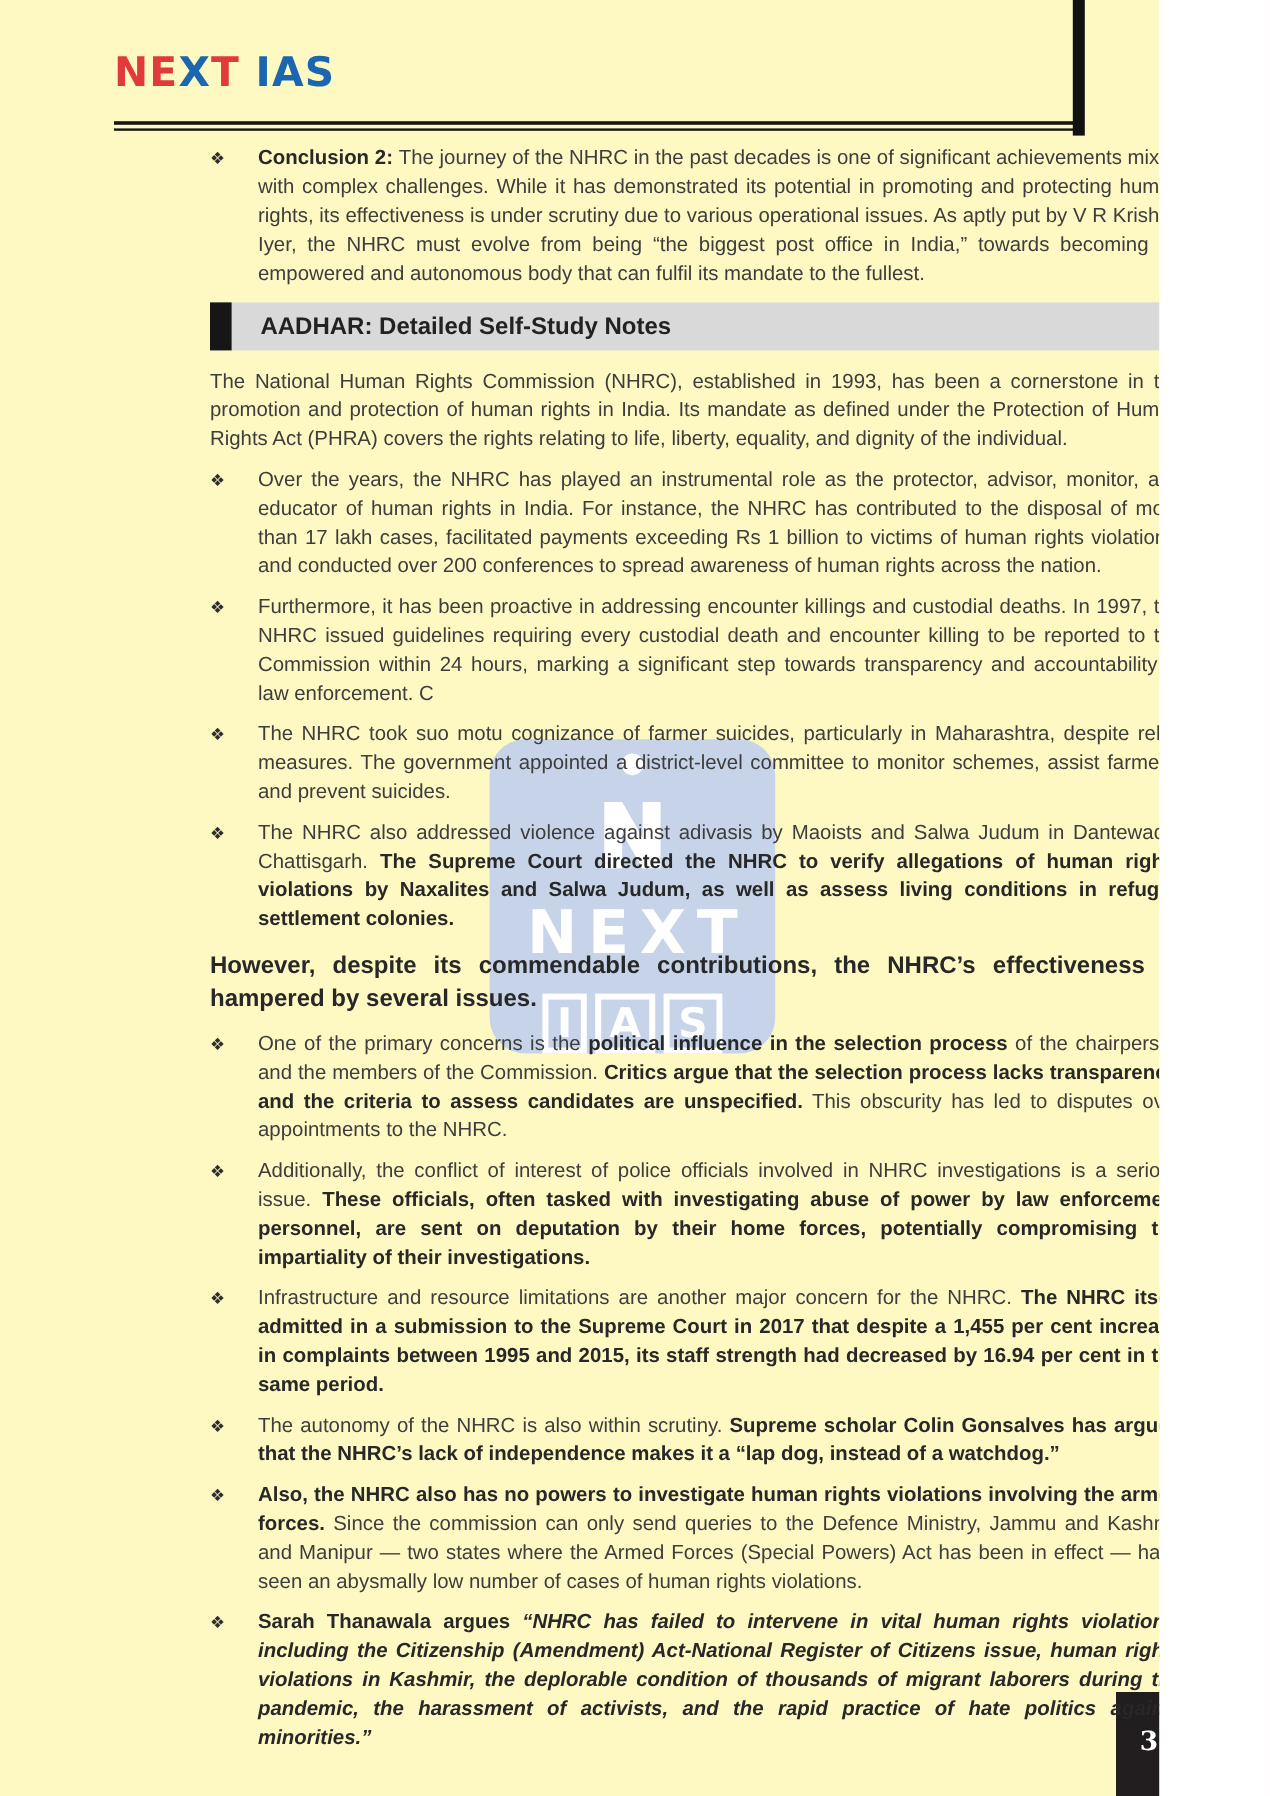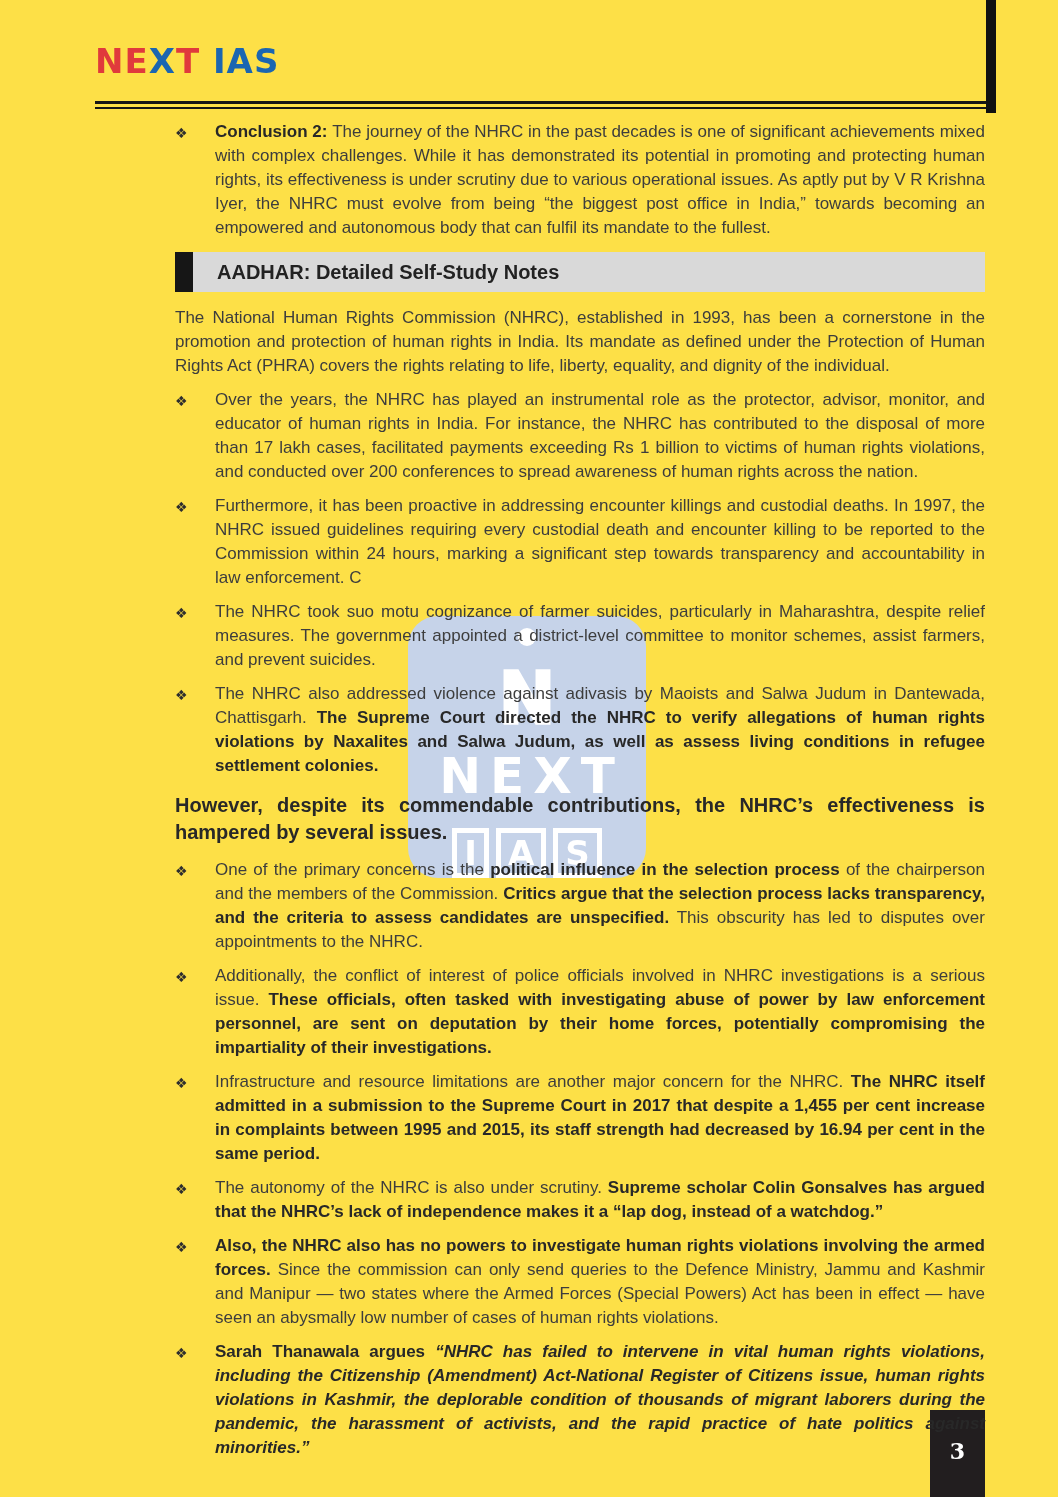--- a/index.html
+++ b/index.html
@@ -1,19 +1,19 @@
 <!DOCTYPE html>
 <html><head>
 <meta charset="utf-8">
 <style>
   html,body{margin:0;padding:0;background:#ffffff;}
   .page{
     position:relative;
-    width:1058px;height:1497px;
-    background:#fde047;
+    width:966px;height:1497px;
+    background:#fef9c3;
     overflow:hidden;
     font-family:"Liberation Sans","DejaVu Sans",sans-serif;
     color:#3d3d3d;
   }
   
   .logo{
     position:absolute;left:95px;top:44px;
     font-family:"DejaVu Sans",sans-serif;
     font-weight:bold;font-size:34px;letter-spacing:1px;
     line-height:1;
@@ -162,21 +162,21 @@
     <div class="bullet">
       <span class="marker">❖</span>
       <div class="btext"><span class="seg-regular">Additionally, the conflict of interest of police officials involved in NHRC investigations is a serious issue. </span><span class="seg-bold">These officials, often tasked with investigating abuse of power by law enforcement personnel, are sent on deputation by their home forces, potentially compromising the impartiality of their investigations.</span></div>
     </div>
     <div class="bullet">
       <span class="marker">❖</span>
       <div class="btext"><span class="seg-regular">Infrastructure and resource limitations are another major concern for the NHRC. </span><span class="seg-bold">The NHRC itself admitted in a submission to the Supreme Court in 2017 that despite a 1,455 per cent increase in complaints between 1995 and 2015, its staff strength had decreased by 16.94 per cent in the same period.</span></div>
     </div>
     <div class="bullet">
       <span class="marker">❖</span>
-      <div class="btext"><span class="seg-regular">The autonomy of the NHRC is also under scrutiny. </span><span class="seg-bold">Supreme scholar Colin Gonsalves has argued that the NHRC’s lack of independence makes it a “lap dog, instead of a watchdog.”</span></div>
+      <div class="btext"><span class="seg-regular">The autonomy of the NHRC is also within scrutiny. </span><span class="seg-bold">Supreme scholar Colin Gonsalves has argued that the NHRC’s lack of independence makes it a “lap dog, instead of a watchdog.”</span></div>
     </div>
     <div class="bullet">
       <span class="marker">❖</span>
       <div class="btext"><span class="seg-bold">Also, the NHRC also has no powers to investigate human rights violations involving the armed forces. </span><span class="seg-regular">Since the commission can only send queries to the Defence Ministry, Jammu and Kashmir and Manipur — two states where the Armed Forces (Special Powers) Act has been in effect — have seen an abysmally low number of cases of human rights violations.</span></div>
     </div>
     <div class="bullet">
       <span class="marker">❖</span>
       <div class="btext"><span class="seg-bold">Sarah Thanawala argues </span><span class="seg-bolditalic">“NHRC has failed to intervene in vital human rights violations, including the Citizenship (Amendment) Act-National Register of Citizens issue, human rights violations in Kashmir, the deplorable condition of thousands of migrant laborers during the pandemic, the harassment of activists, and the rapid practice of hate politics against minorities.”</span></div>
     </div>
 

